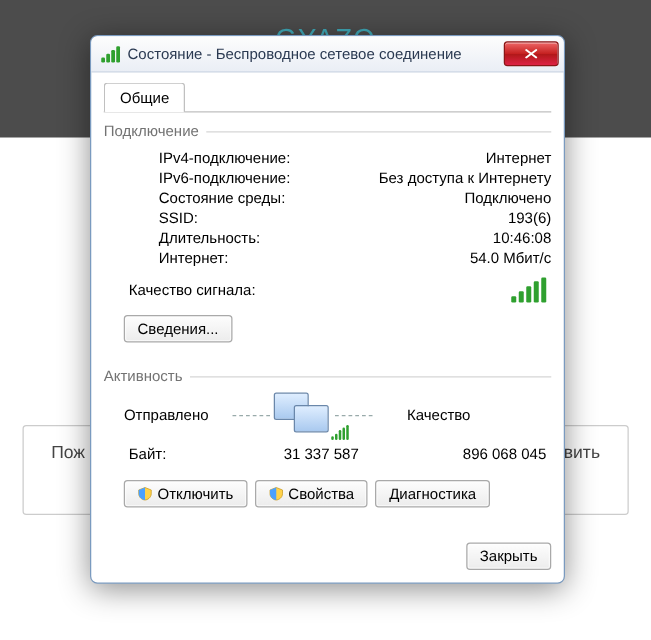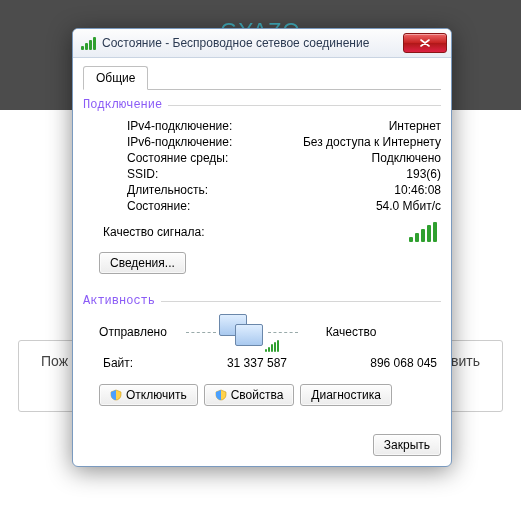--- a/index.html
+++ b/index.html
@@ -105,21 +105,21 @@
     background: #fff;
     margin-bottom: -1px;
     font-size: 12px;
   }
 
   .group { margin-bottom: 4px; }
   .group-title-row {
     display: flex; align-items: center; gap: 6px;
     margin: 4px 0 6px 0;
   }
-  .group-title { color: #8b5cf6; font-family: Liberation Mono, monospace; }
+  .group-title { color: #737373; }
   .group-line { flex:1; height:1px; background:#d6d6d6; }
 
   .kv {
     display: flex;
     justify-content: space-between;
     padding: 1px 0 1px 20px;
   }
   .kv .k { color: #000; margin-left: 24px; }
   .kv .v { color: #000; text-align: right; }
 
@@ -265,21 +265,21 @@
       </div>
       <div class="kv">
         <span class="k">SSID:</span>
         <span class="v">193(6)</span>
       </div>
       <div class="kv">
         <span class="k">Длительность:</span>
         <span class="v">10:46:08</span>
       </div>
       <div class="kv">
-        <span class="k">Состояние:</span>
+        <span class="k">Интернет:</span>
         <span class="v">54.0 Мбит/с</span>
       </div>
       <div class="signal-row">
         <span class="k">Качество сигнала:</span>
         <span class="signal-bars">
           <span class="sb s1"></span>
             <span class="sb s2"></span>
             <span class="sb s3"></span>
             <span class="sb s4"></span>
             <span class="sb s5"></span>

